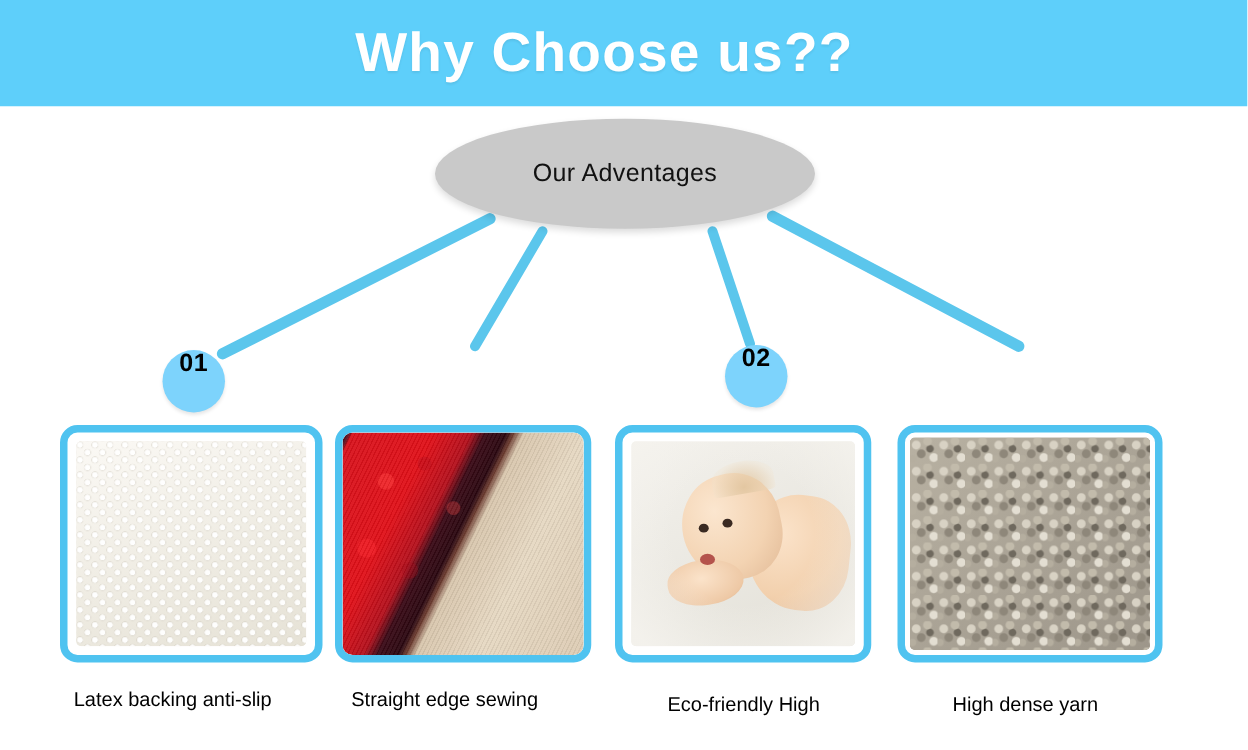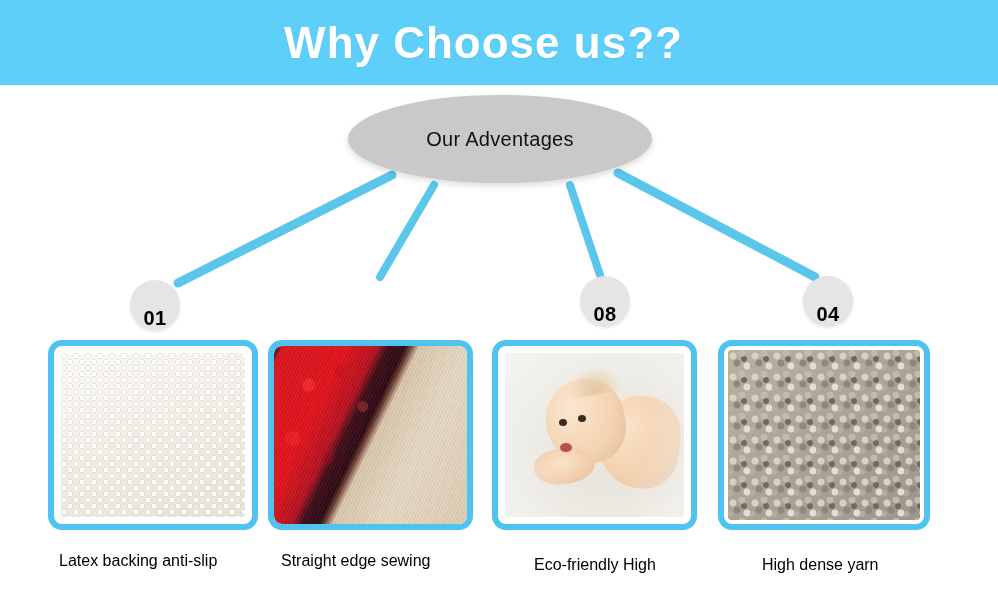--- a/index.html
+++ b/index.html
@@ -33,21 +33,21 @@
     display:flex;align-items:center;justify-content:center;
   }
   .ellipse-label{
     color:#111;font-size:20px;font-weight:400;white-space:nowrap;
     letter-spacing:0.3px;
   }
 
   
   .num-circle{
     position:absolute;width:50px;height:50px;border-radius:50%;
-    background:#e5e5e5;display:flex;align-items:flex-end;justify-content:center;
+    background:#7dd3fc;display:flex;align-items:flex-start;justify-content:center;
     box-shadow:0 2px 3px rgba(0,0,0,0.10);
   }
   .num-circle span{color:#000;font-size:20px;font-weight:bold;letter-spacing:0.5px;}
   .c1{left:130px;top:280px;}
   .c2{left:345px;top:278px;}
   .c3{left:580px;top:276px;}
   .c4{left:803px;top:276px;}
 
   
   .card{
@@ -182,24 +182,21 @@
   </svg>
 
   <div class="ellipse">
     <div class="ellipse-label">Our Adventages</div>
   </div>
 
   <div class="num-circle c1">
     <span>01</span>
   </div>
   <div class="num-circle c3">
-    <span>08</span>
-  </div>
-  <div class="num-circle c4">
-    <span>04</span>
+    <span>02</span>
   </div>
 
   <div class="card card1">
     <div class="inner">
       <div class="photo photo-latex"></div>
     </div>
   </div>
 
   <div class="card card2">
     <div class="inner">

